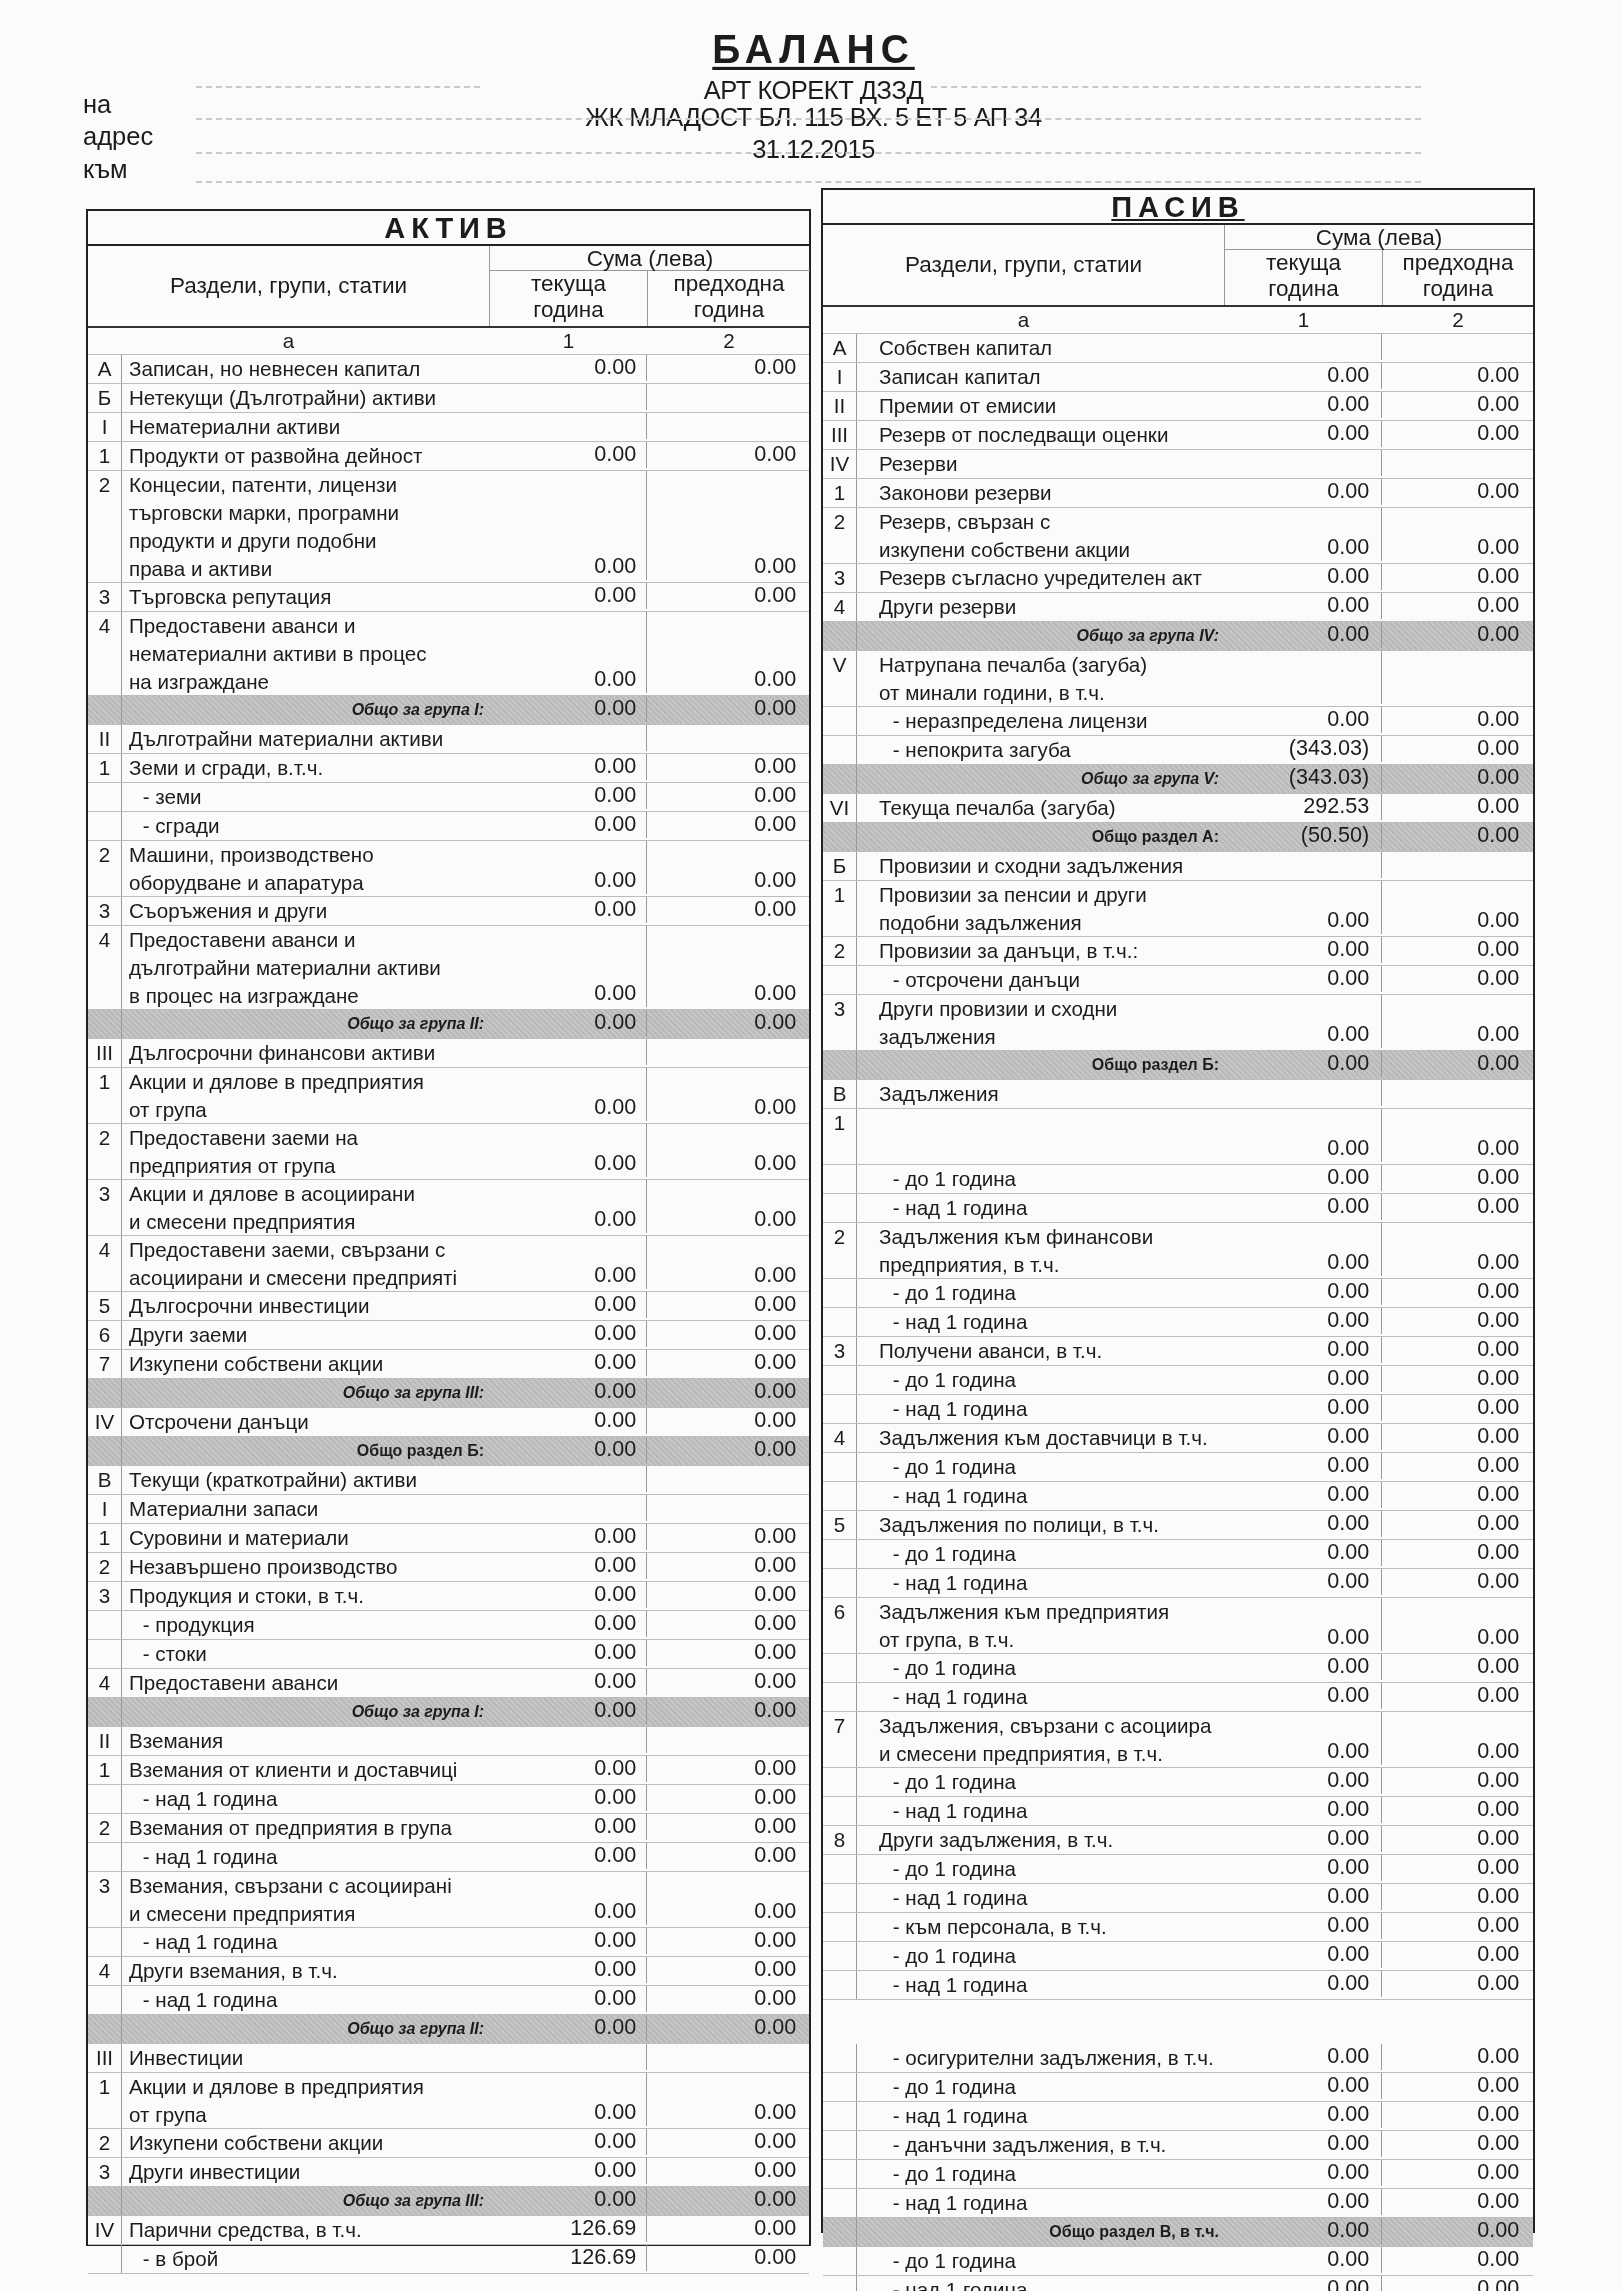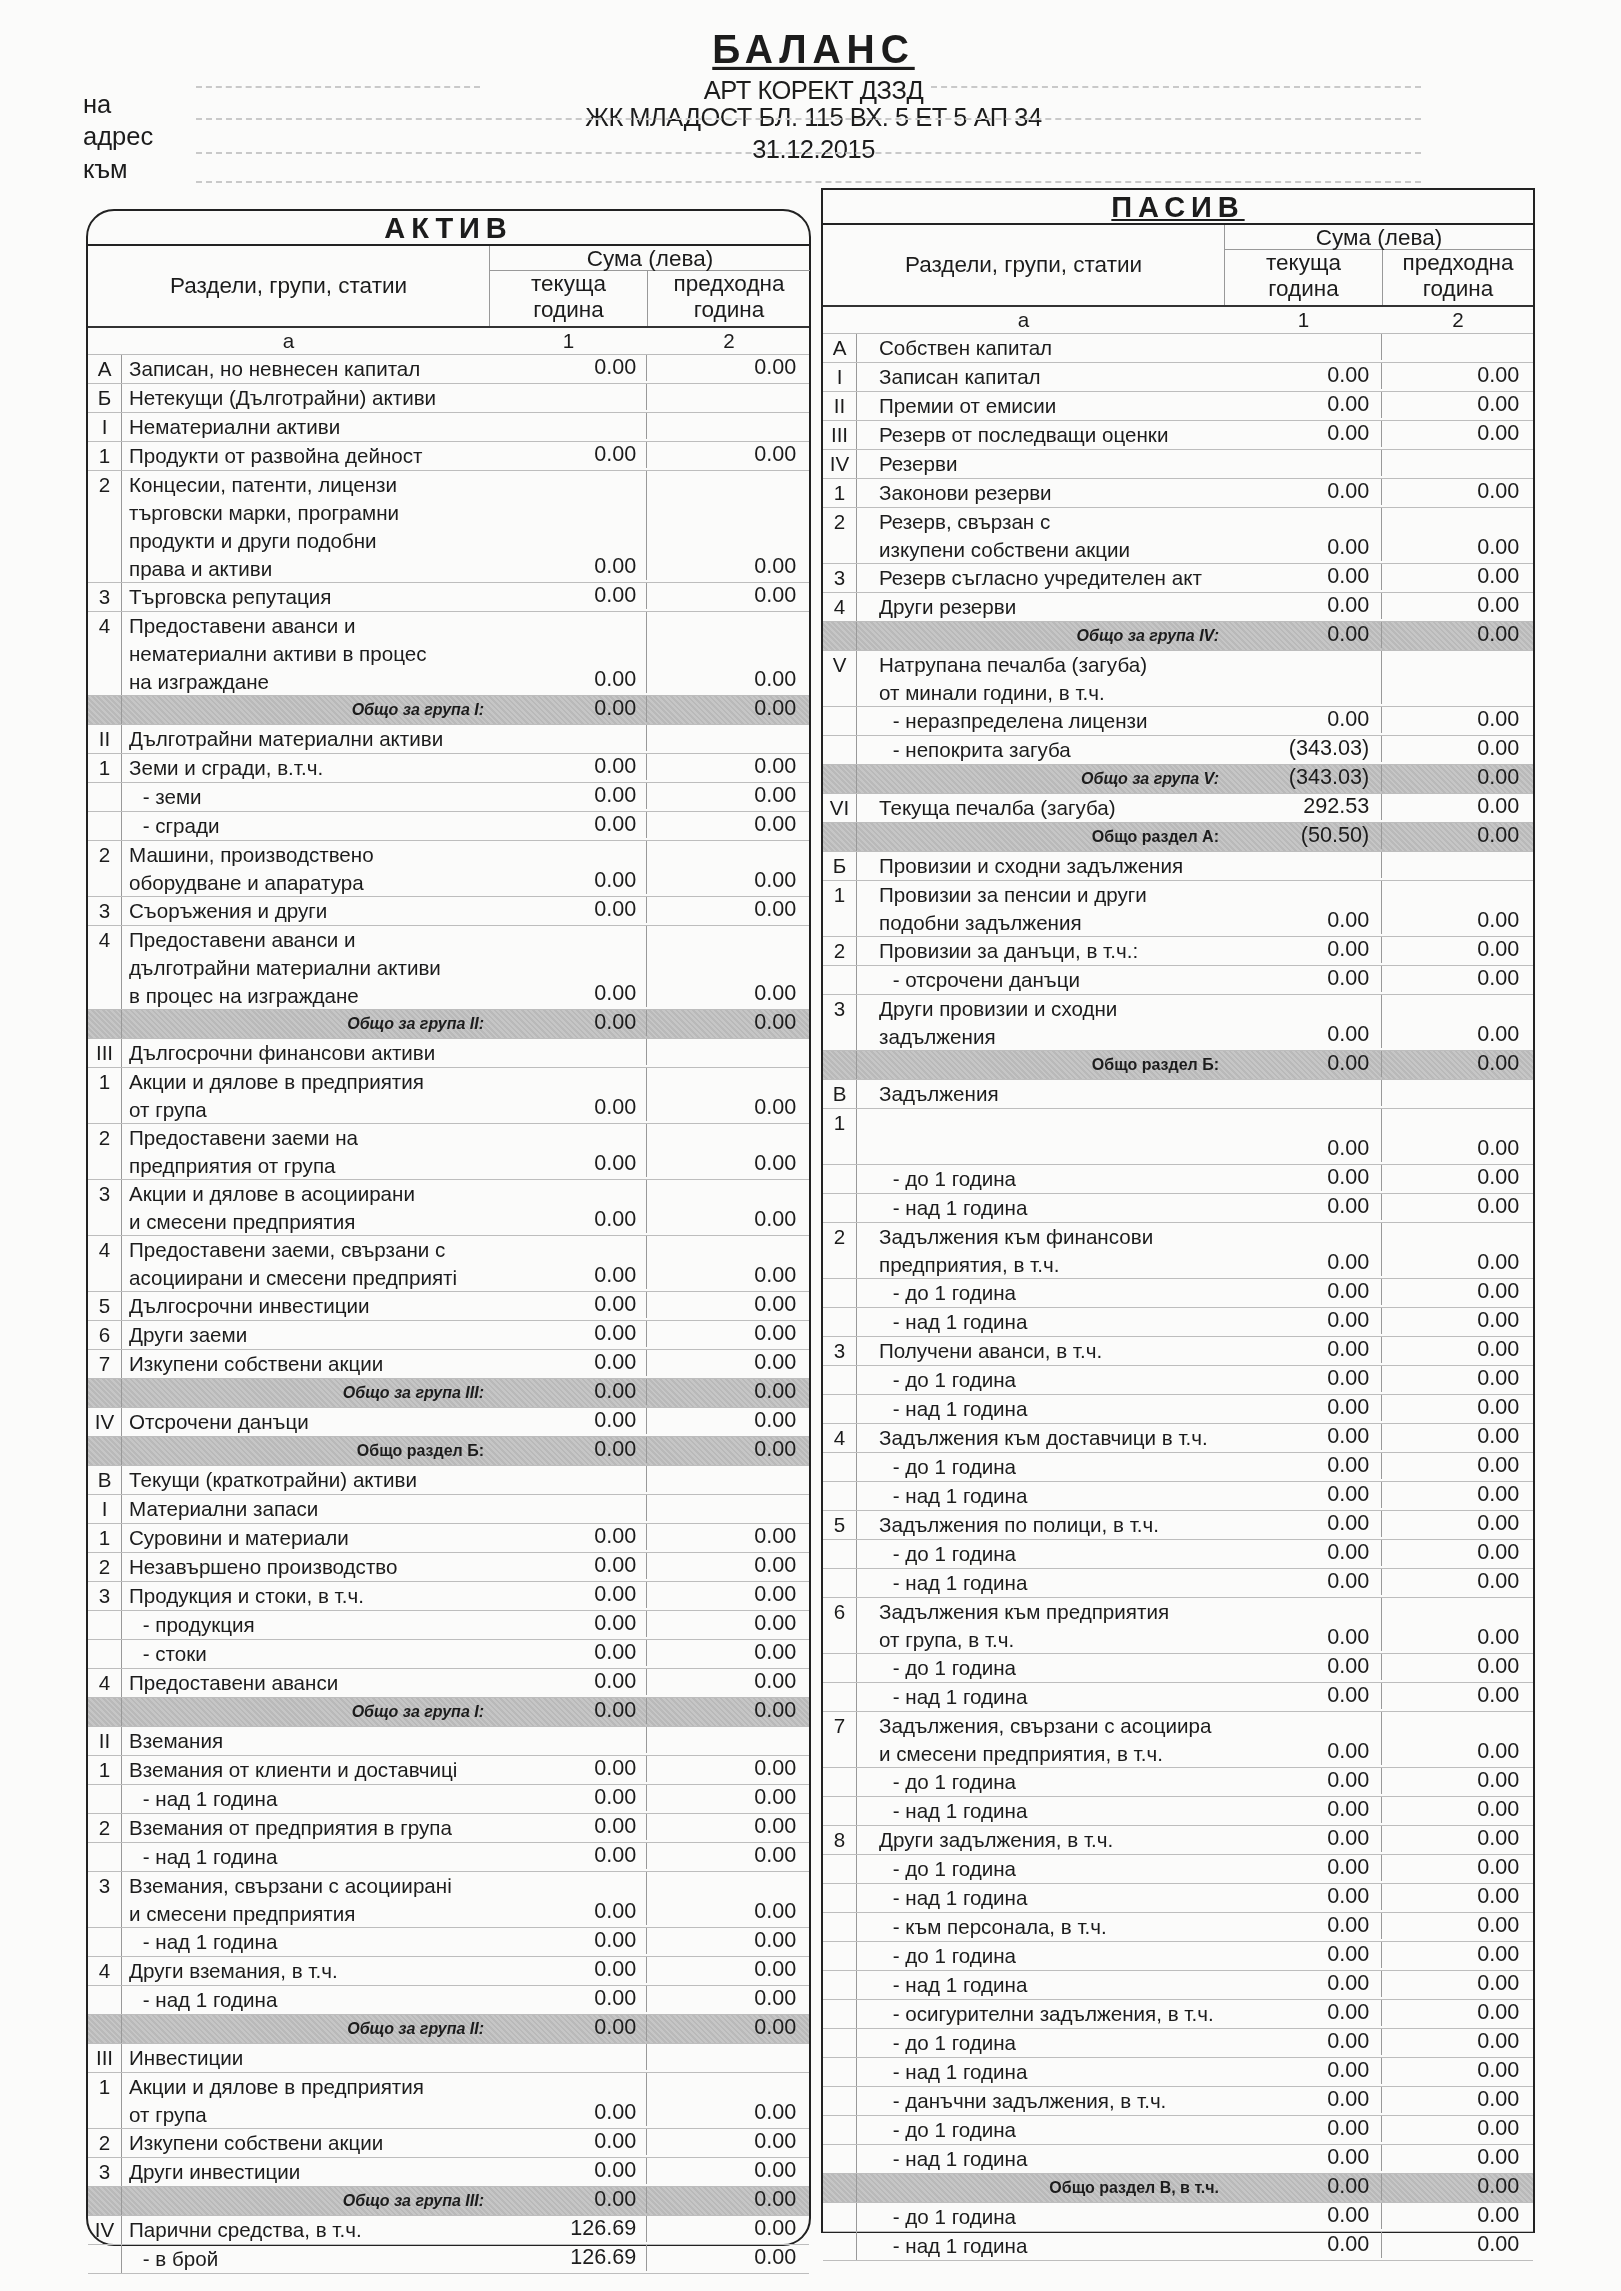--- a/index.html
+++ b/index.html
@@ -18,21 +18,21 @@
   .company { top: 76px; }
   .address { top: 103px; }
   .date { top: 135px; }
   .leftlabel { position: absolute; left: 83px; font-size: 25.5px; }
   .lbl-na { top: 90px; }
   .lbl-adres { top: 122px; }
   .lbl-kam { top: 155px; }
   .dots { position: absolute; border-top: 2px dashed #c9c9c9; height: 0; }
 
   .tbl { position: absolute; border: 2.9px solid #222; background: #fbfbfa; }
-  .tbl-left { left: 86px; top: 209px; width: 721px; height: 2033px; border-radius: 28px; }
+  .tbl-left { left: 86px; top: 209px; width: 721px; height: 2033px; }
   .tbl-right { left: 821px; top: 188px; width: 710px; height: 2041px; text-decoration: underline; }
   .tbl-title {
     height: 33px; border-bottom: 2.9px solid #222; text-align: center;
     font-weight: bold; font-size: 29px; letter-spacing: 5.9px; line-height: 35px;
   }
   .thead { position: relative; height: 80px; border-bottom: 2.9px solid #333; }
   .thead .sect-col { position: absolute; left: 0; top: 0; bottom: 0; display: flex; align-items: center; justify-content: center; font-size: 22.5px; border-right: 1px solid #999; }
   .thead .sum { position: absolute; top: 0; height: 23.5px; text-align: center; font-size: 22.5px; border-bottom: 1px solid #999; line-height: 25.5px; }
   .thead .yr { position: absolute; top: 24.5px; bottom: 0; text-align: center; font-size: 22.5px; line-height: 26.5px; }
   .thead .yr.cur { border-right: 1px solid #999; }
@@ -764,21 +764,21 @@
         <span class="label">- до 1 година</span>
         <span class="v1">0.00</span>
         <span class="v2">0.00</span>
       </div>
       <div class="row sub" style="height: 28px;">
         <span class="code"></span>
         <span class="label">- над 1 година</span>
         <span class="v1">0.00</span>
         <span class="v2">0.00</span>
       </div>
-      <div class="row sub" style="height: 28px;">
+      <div class="row sub" style="height: 28px; margin-top: 44px;">
         <span class="code"></span>
         <span class="label">- осигурителни задължения, в т.ч.</span>
         <span class="v1">0.00</span>
         <span class="v2">0.00</span>
       </div>
       <div class="row sub" style="height: 28px;">
         <span class="code"></span>
         <span class="label">- до 1 година</span>
         <span class="v1">0.00</span>
         <span class="v2">0.00</span>

